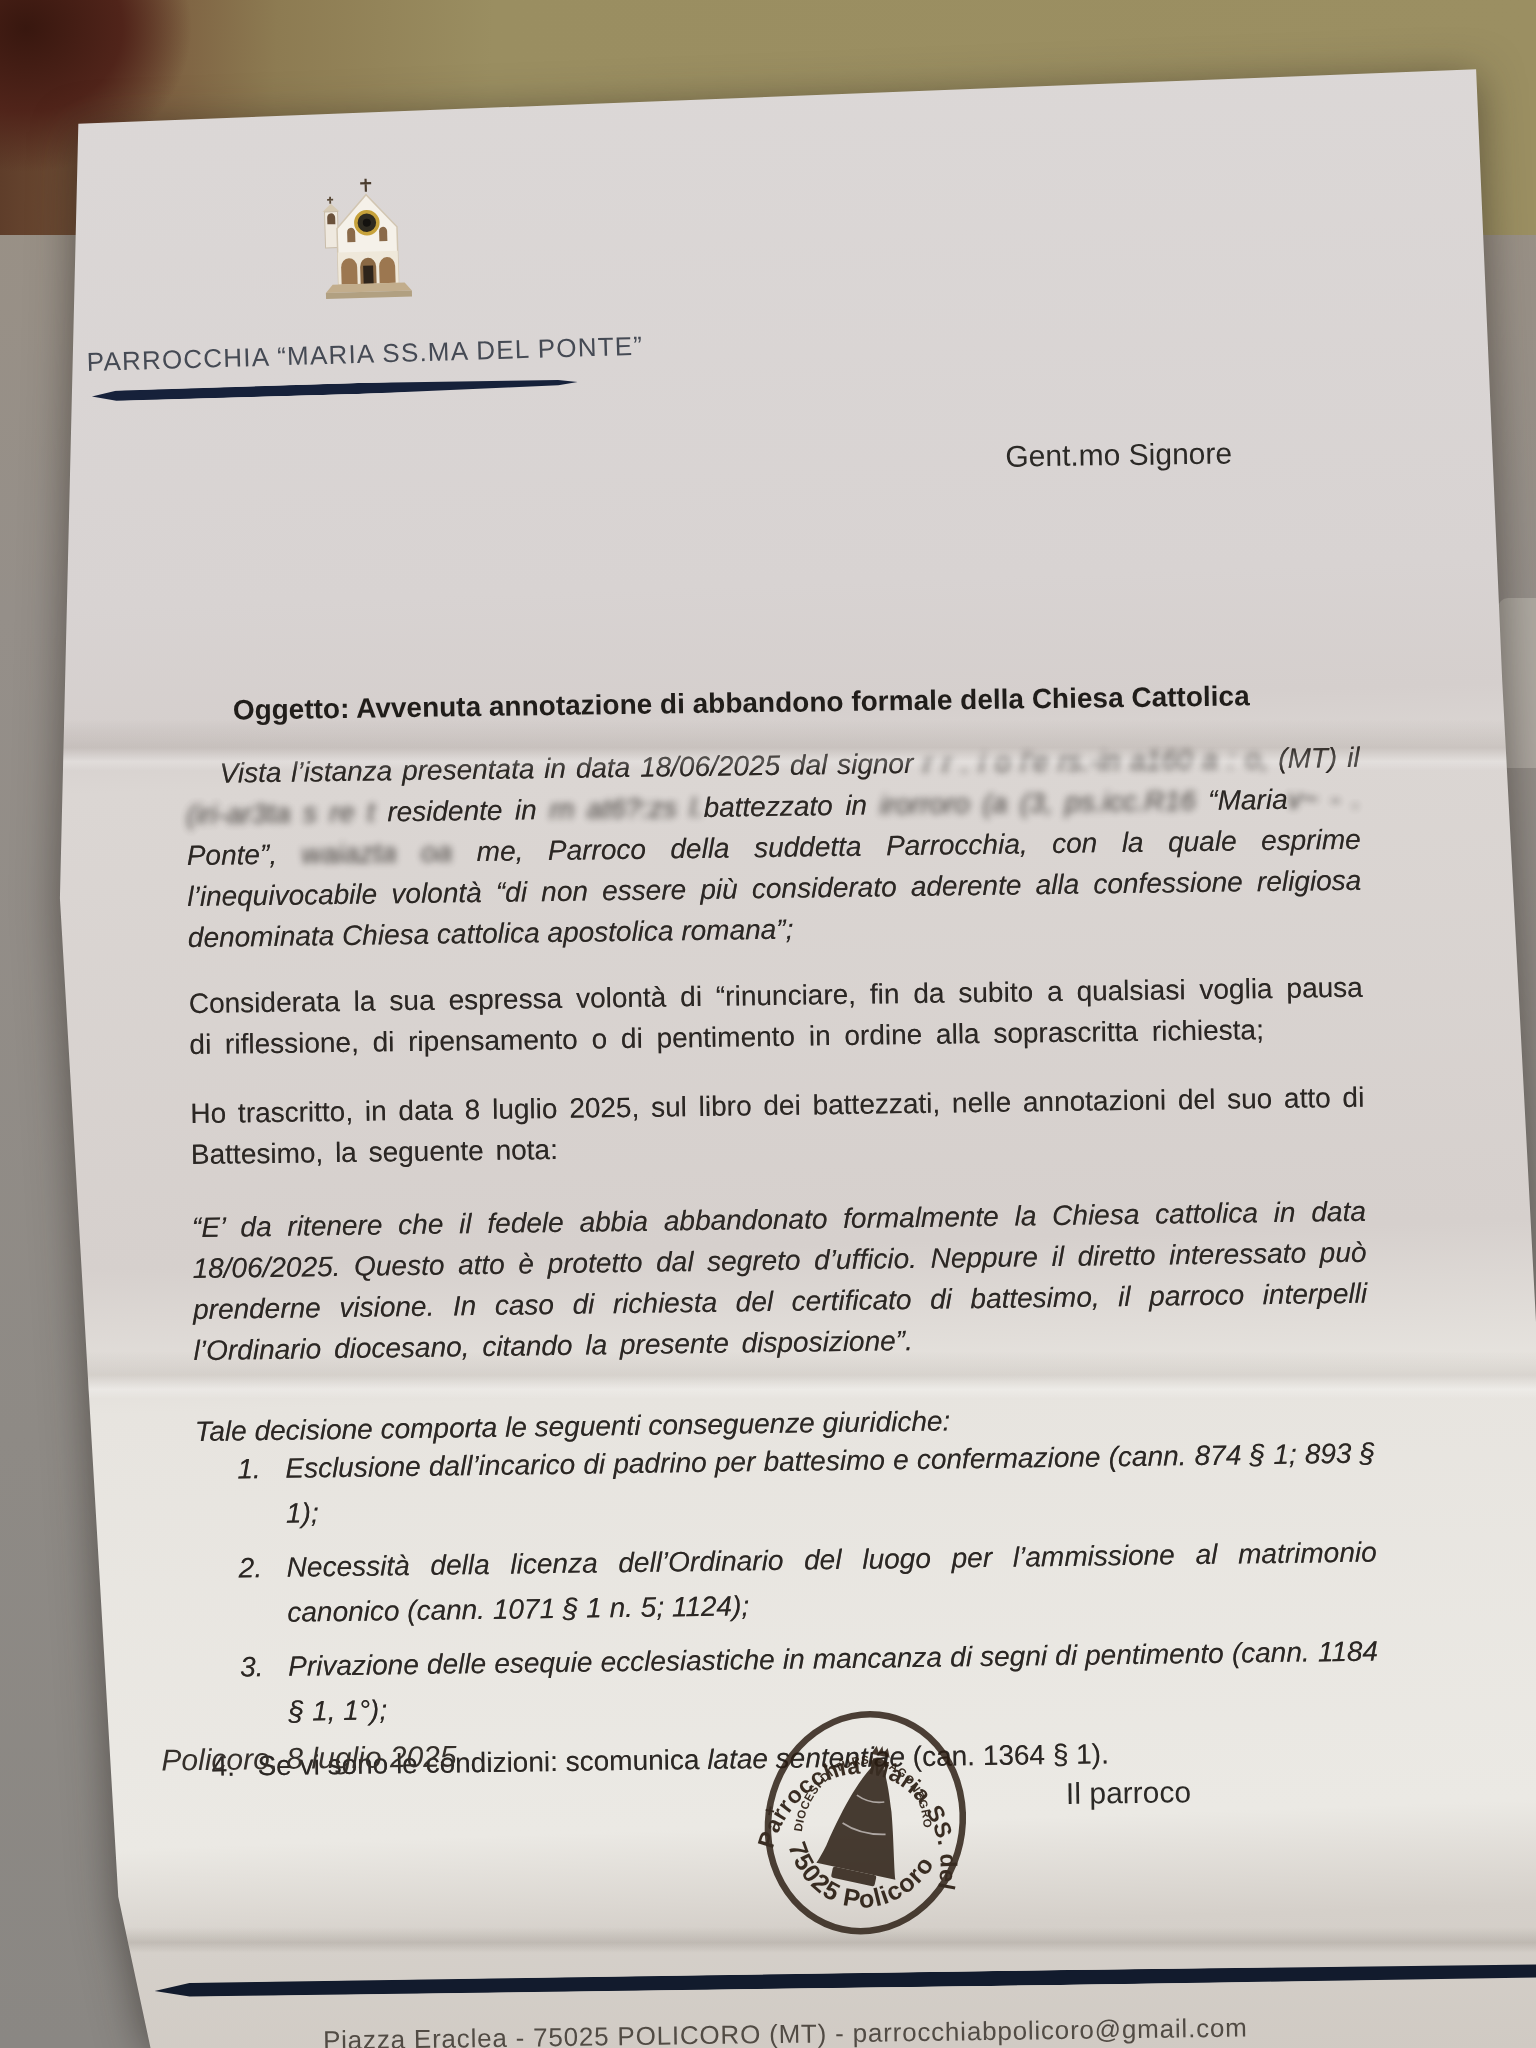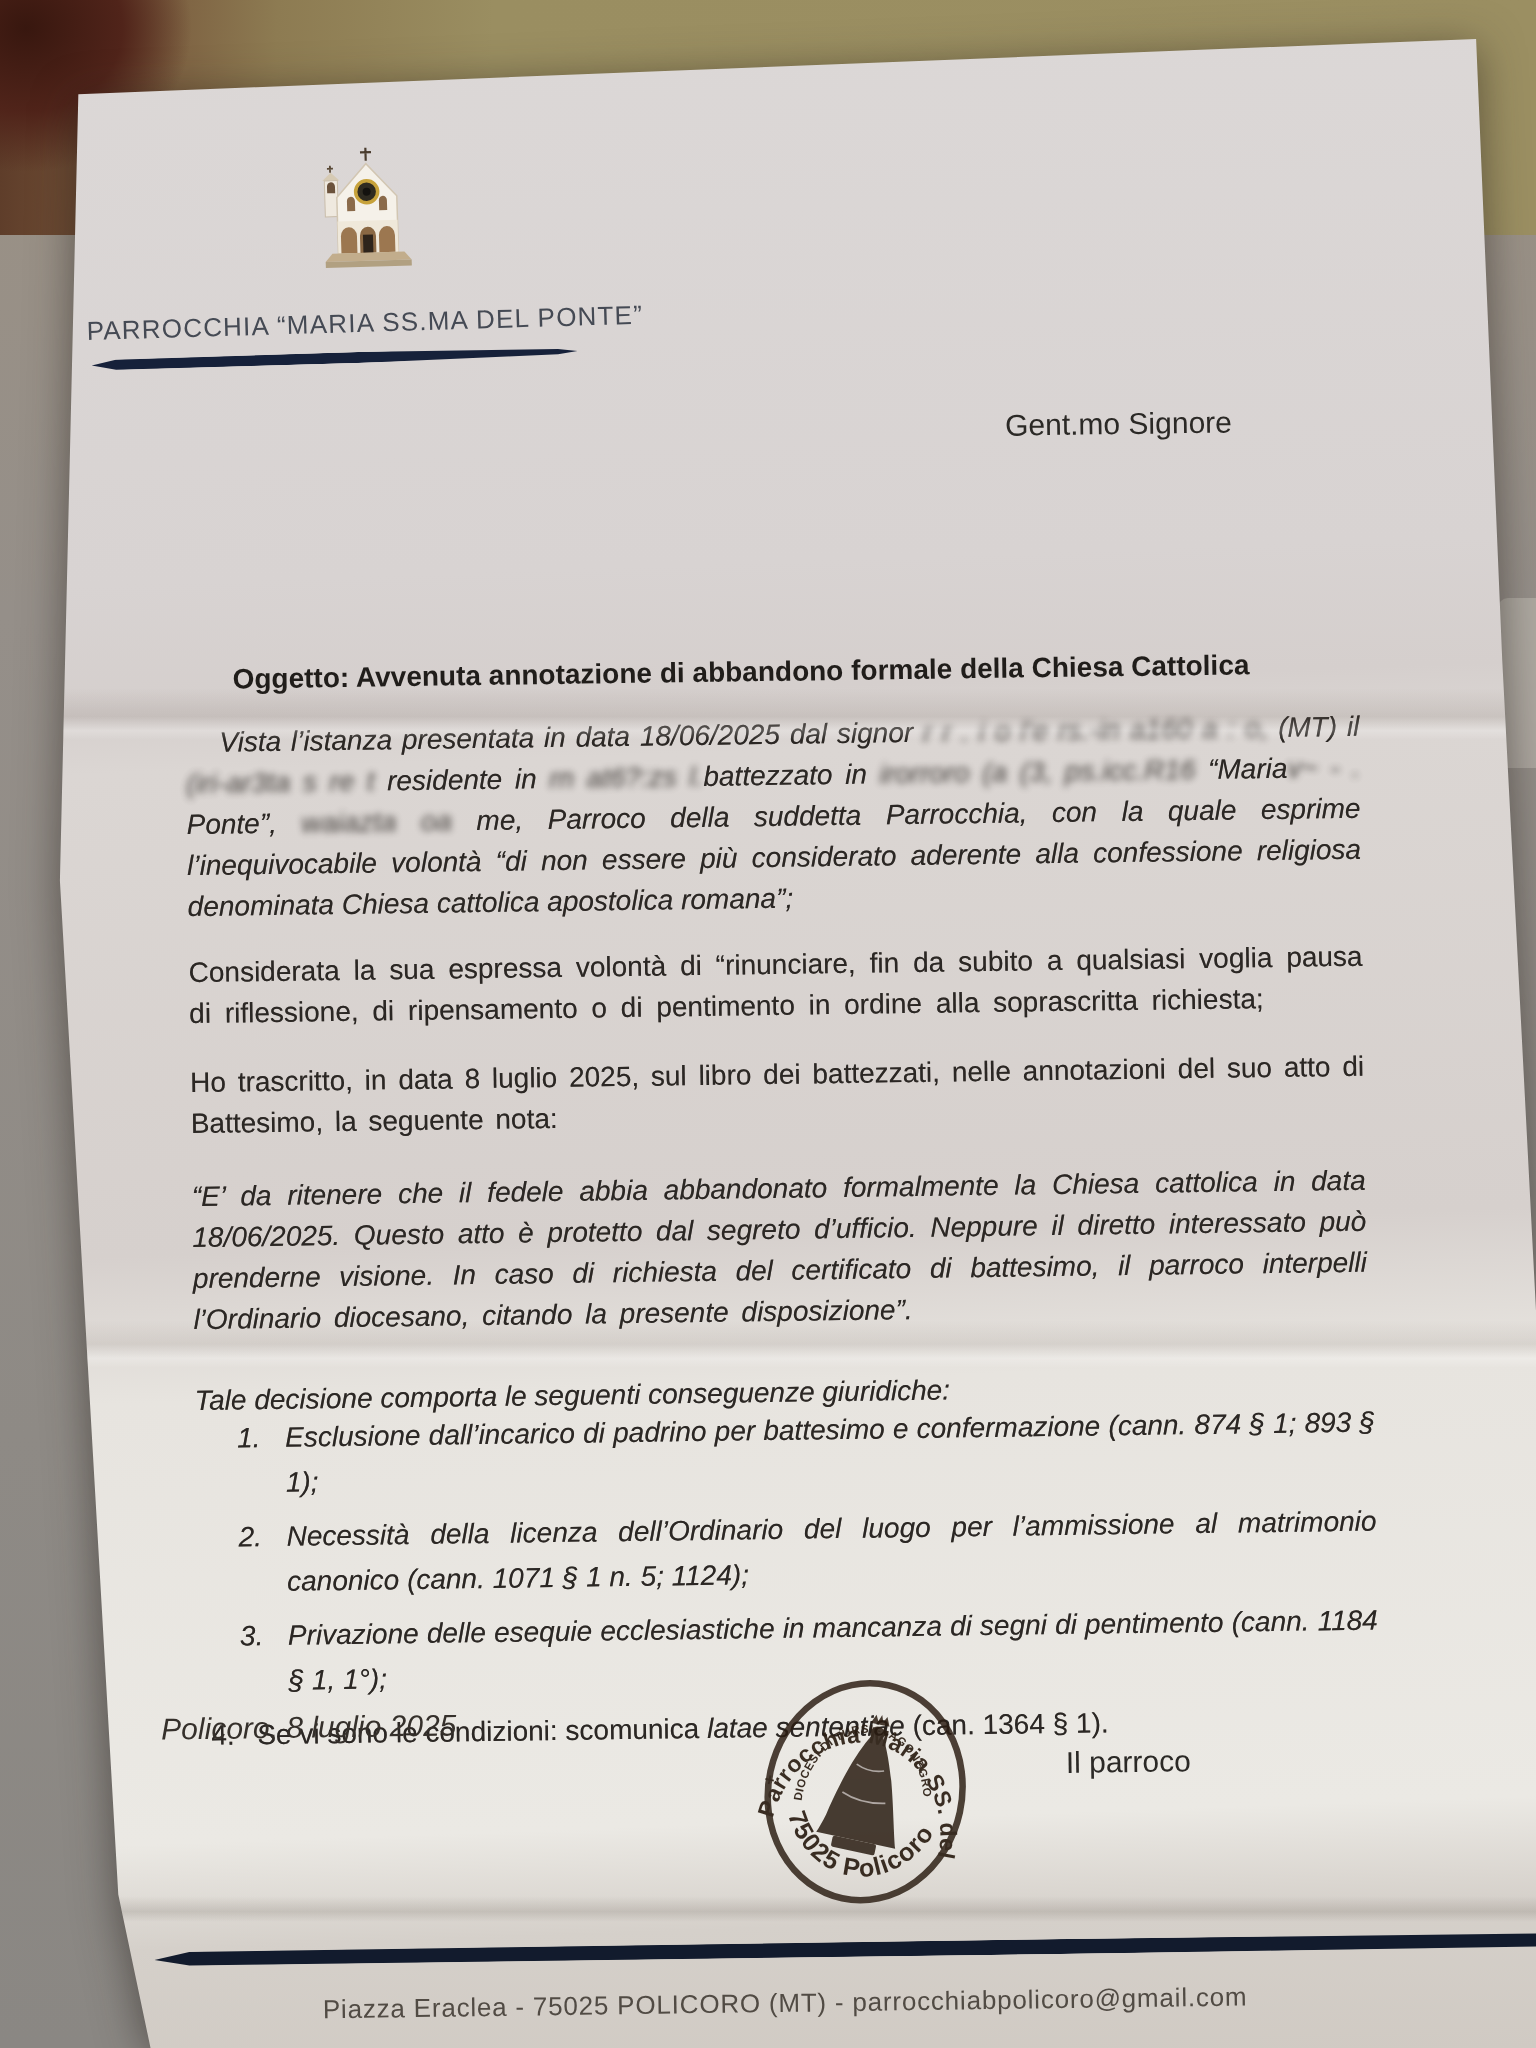--- a/index.html
+++ b/index.html
@@ -9,21 +9,21 @@
   .photo-bg{position:absolute;inset:0;
     background-image:
       radial-gradient(230px 200px at 26px 28px,#38170f 0%,#50241a 42%,rgba(80,36,26,0) 72%),
       linear-gradient(92deg,#5d3c29 0%,#745238 7%,#8d7b52 18%,#9a8e61 32%,#9b8f62 100%),
       linear-gradient(180deg,#9b9184 0%,#958f89 30%,#8e8a85 70%,#8a8783 100%);
     background-size:auto,100% 235px,100% 100%;
     background-repeat:no-repeat;}
   .bg-object{position:absolute;right:-8px;top:598px;width:46px;height:170px;
     background:#b3aea6;border-radius:10px 0 0 10px;opacity:.8;}
   
-  .paper-wrap{position:absolute;inset:0;filter:drop-shadow(0 8px 22px rgba(25,20,15,.5));}
+  .paper-wrap{position:absolute;inset:0;filter:drop-shadow(0 8px 22px rgba(25,20,15,.5));margin-top:31px;}
   .paper{position:absolute;inset:0;
     clip-path:polygon(5.1% 4.6%,96.1% 1.9%,97.8% 32.2%,100% 64%,100% 100%,9.8% 100%,7.7% 92.5%,3.9% 43%);
     background:linear-gradient(178deg,#dcd8d7 0%,#d8d3d2 28%,#d5cfcd 34%,#dbd6d3 37%,#d6d0cd 60%,#e7e4df 67%,#ebe9e4 88%,#d5d0ca 93%,#d0cac3 100%);}
   .crease{position:absolute;left:0;right:0;pointer-events:none;}
   .crease1{top:688px;height:52px;
     background:linear-gradient(rgba(90,75,65,0),rgba(90,75,65,.13) 55%,rgba(255,255,255,.22) 82%,rgba(255,255,255,0));}
   .crease2{top:1320px;height:48px;
     background:linear-gradient(rgba(90,75,65,0),rgba(90,75,65,.10) 50%,rgba(255,255,255,.25) 80%,rgba(255,255,255,0));}
   .crease3{top:1896px;height:26px;
     background:linear-gradient(rgba(80,70,60,0),rgba(80,70,60,.16) 60%,rgba(80,70,60,0));}

